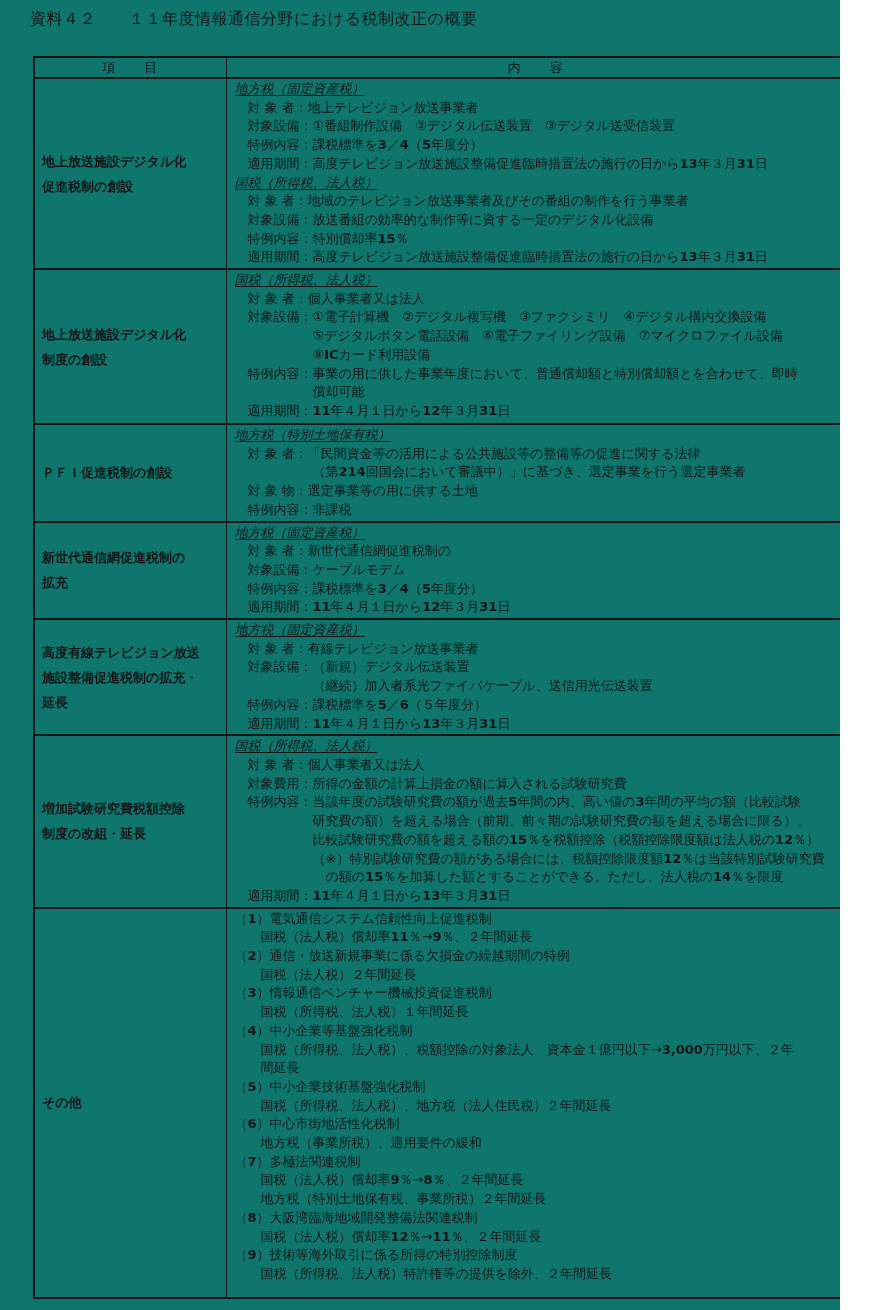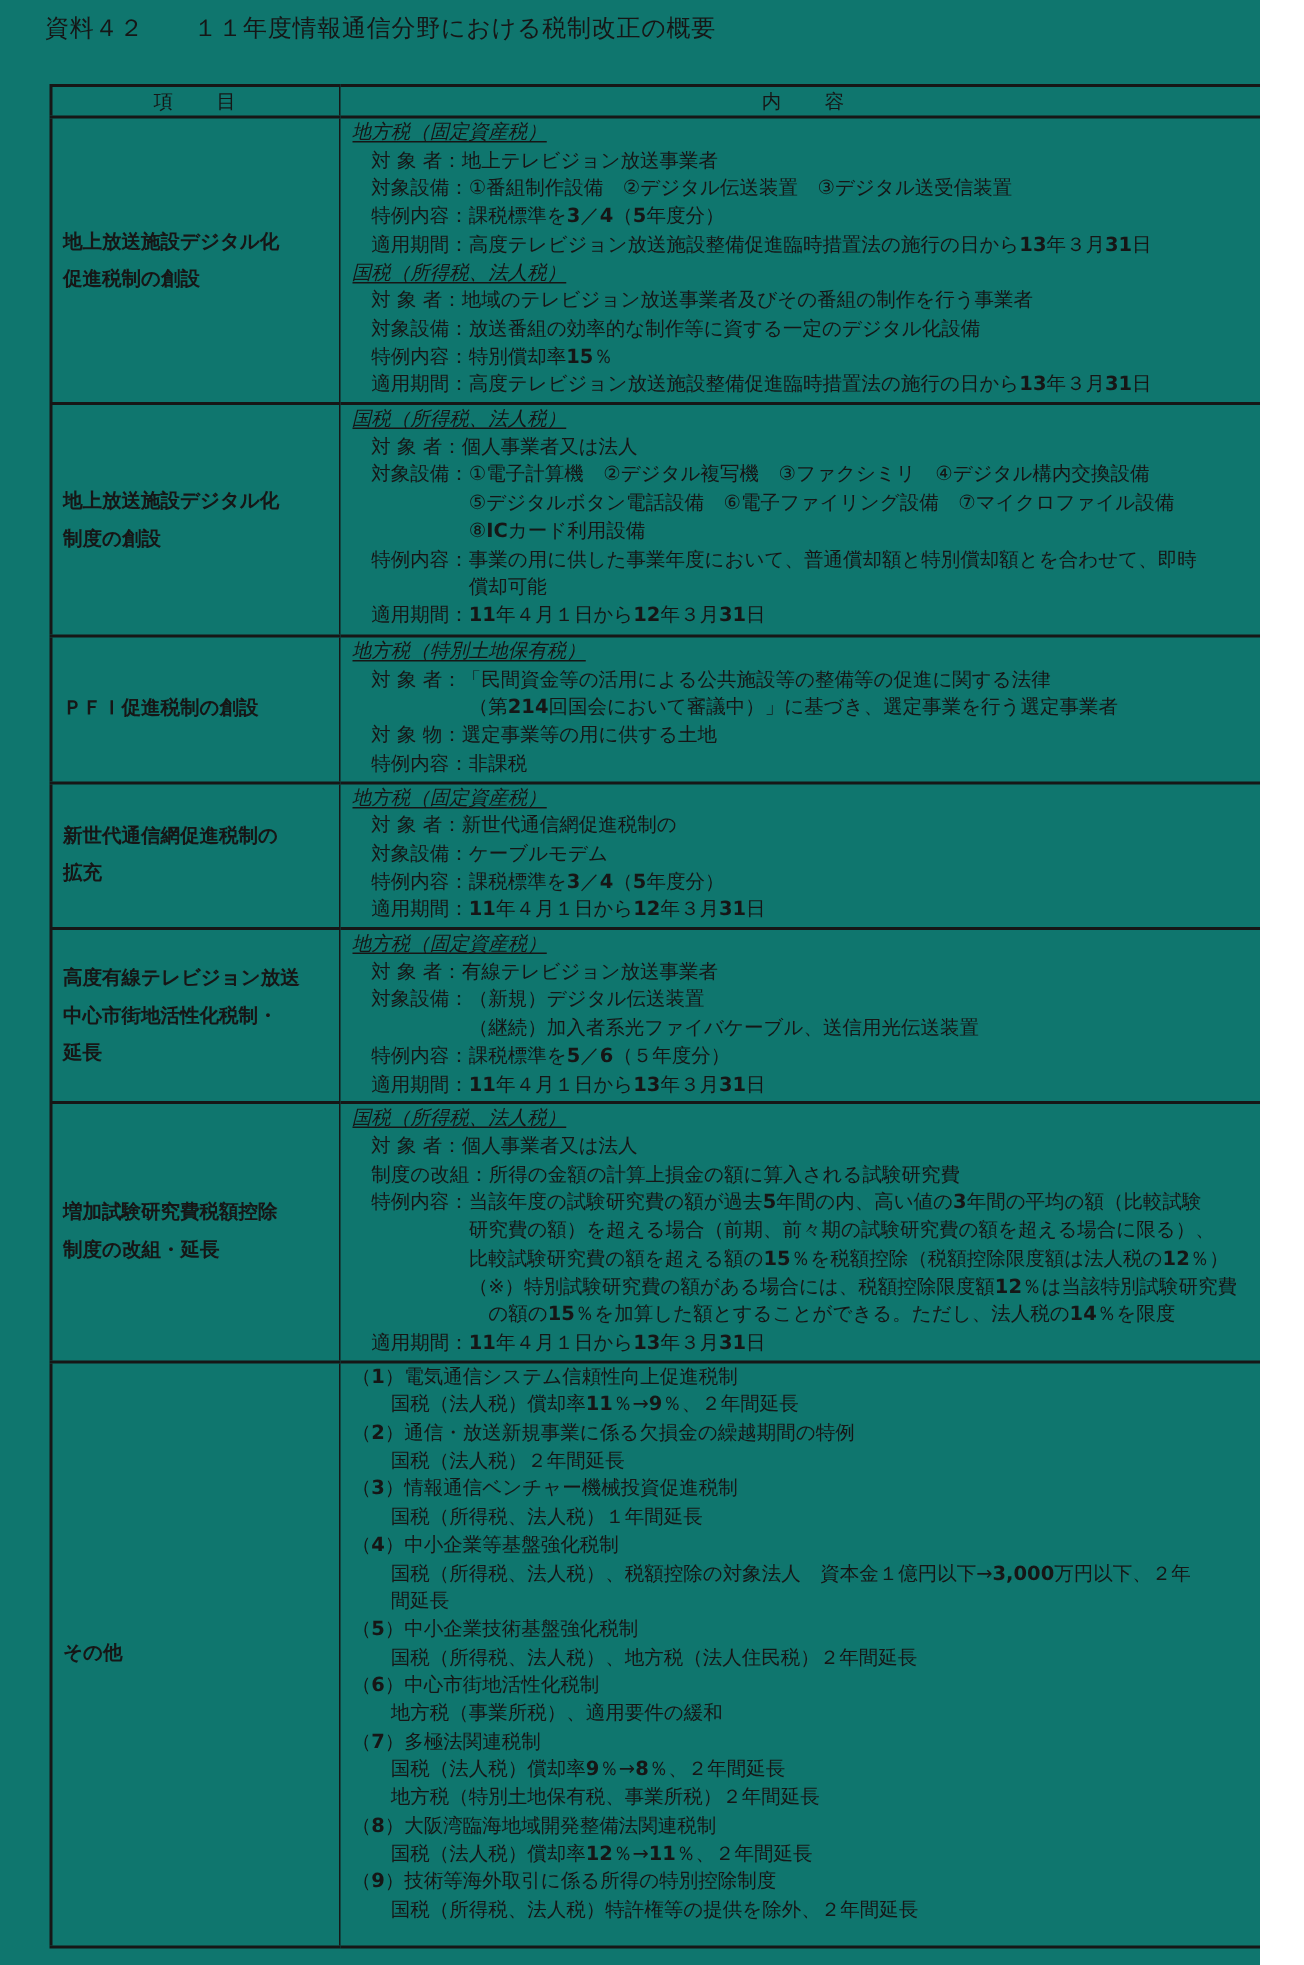--- a/index.html
+++ b/index.html
@@ -136,38 +136,38 @@
           <td class="content-cell">
             <div class="line u">地方税（固定資産税）</div>
             <div class="line">　対 象 者：新世代通信網促進税制の</div>
             <div class="line">　対象設備：ケーブルモデム</div>
             <div class="line">　特例内容：課税標準を<b>3</b>／<b>4</b>（<b>5</b>年度分）</div>
             <div class="line">　適用期間：<b>11</b>年４月１日から<b>12</b>年３月<b>31</b>日</div>
           </td>
         </tr>
         <tr>
           <td class="item-cell">高度有線テレビジョン放送
-中心市街地活性化税制・
+施設整備促進税制の拡充・
 延長</td>
           <td class="content-cell">
             <div class="line u">地方税（固定資産税）</div>
             <div class="line">　対 象 者：有線テレビジョン放送事業者</div>
             <div class="line">　対象設備：（新規）デジタル伝送装置</div>
             <div class="line">　　　　　　（継続）加入者系光ファイバケーブル、送信用光伝送装置</div>
             <div class="line">　特例内容：課税標準を<b>5</b>／<b>6</b>（５年度分）</div>
             <div class="line">　適用期間：<b>11</b>年４月１日から<b>13</b>年３月<b>31</b>日</div>
           </td>
         </tr>
         <tr>
           <td class="item-cell">増加試験研究費税額控除
 制度の改組・延長</td>
           <td class="content-cell">
             <div class="line u">国税（所得税、法人税）</div>
             <div class="line">　対 象 者：個人事業者又は法人</div>
-            <div class="line">　制度の改組：所得の金額の計算上損金の額に算入される試験研究費</div>
+            <div class="line">　対象費用：所得の金額の計算上損金の額に算入される試験研究費</div>
             <div class="line">　特例内容：当該年度の試験研究費の額が過去<b>5</b>年間の内、高い値の<b>3</b>年間の平均の額（比較試験</div>
             <div class="line">　　　　　　研究費の額）を超える場合（前期、前々期の試験研究費の額を超える場合に限る）、</div>
             <div class="line">　　　　　　比較試験研究費の額を超える額の<b>15</b>％を税額控除（税額控除限度額は法人税の<b>12</b>％）</div>
             <div class="line">　　　　　　（※）特別試験研究費の額がある場合には、税額控除限度額<b>12</b>％は当該特別試験研究費</div>
             <div class="line">　　　　　　　の額の<b>15</b>％を加算した額とすることができる。ただし、法人税の<b>14</b>％を限度</div>
             <div class="line">　適用期間：<b>11</b>年４月１日から<b>13</b>年３月<b>31</b>日</div>
           </td>
         </tr>
         <tr>
           <td class="item-cell">その他</td>

